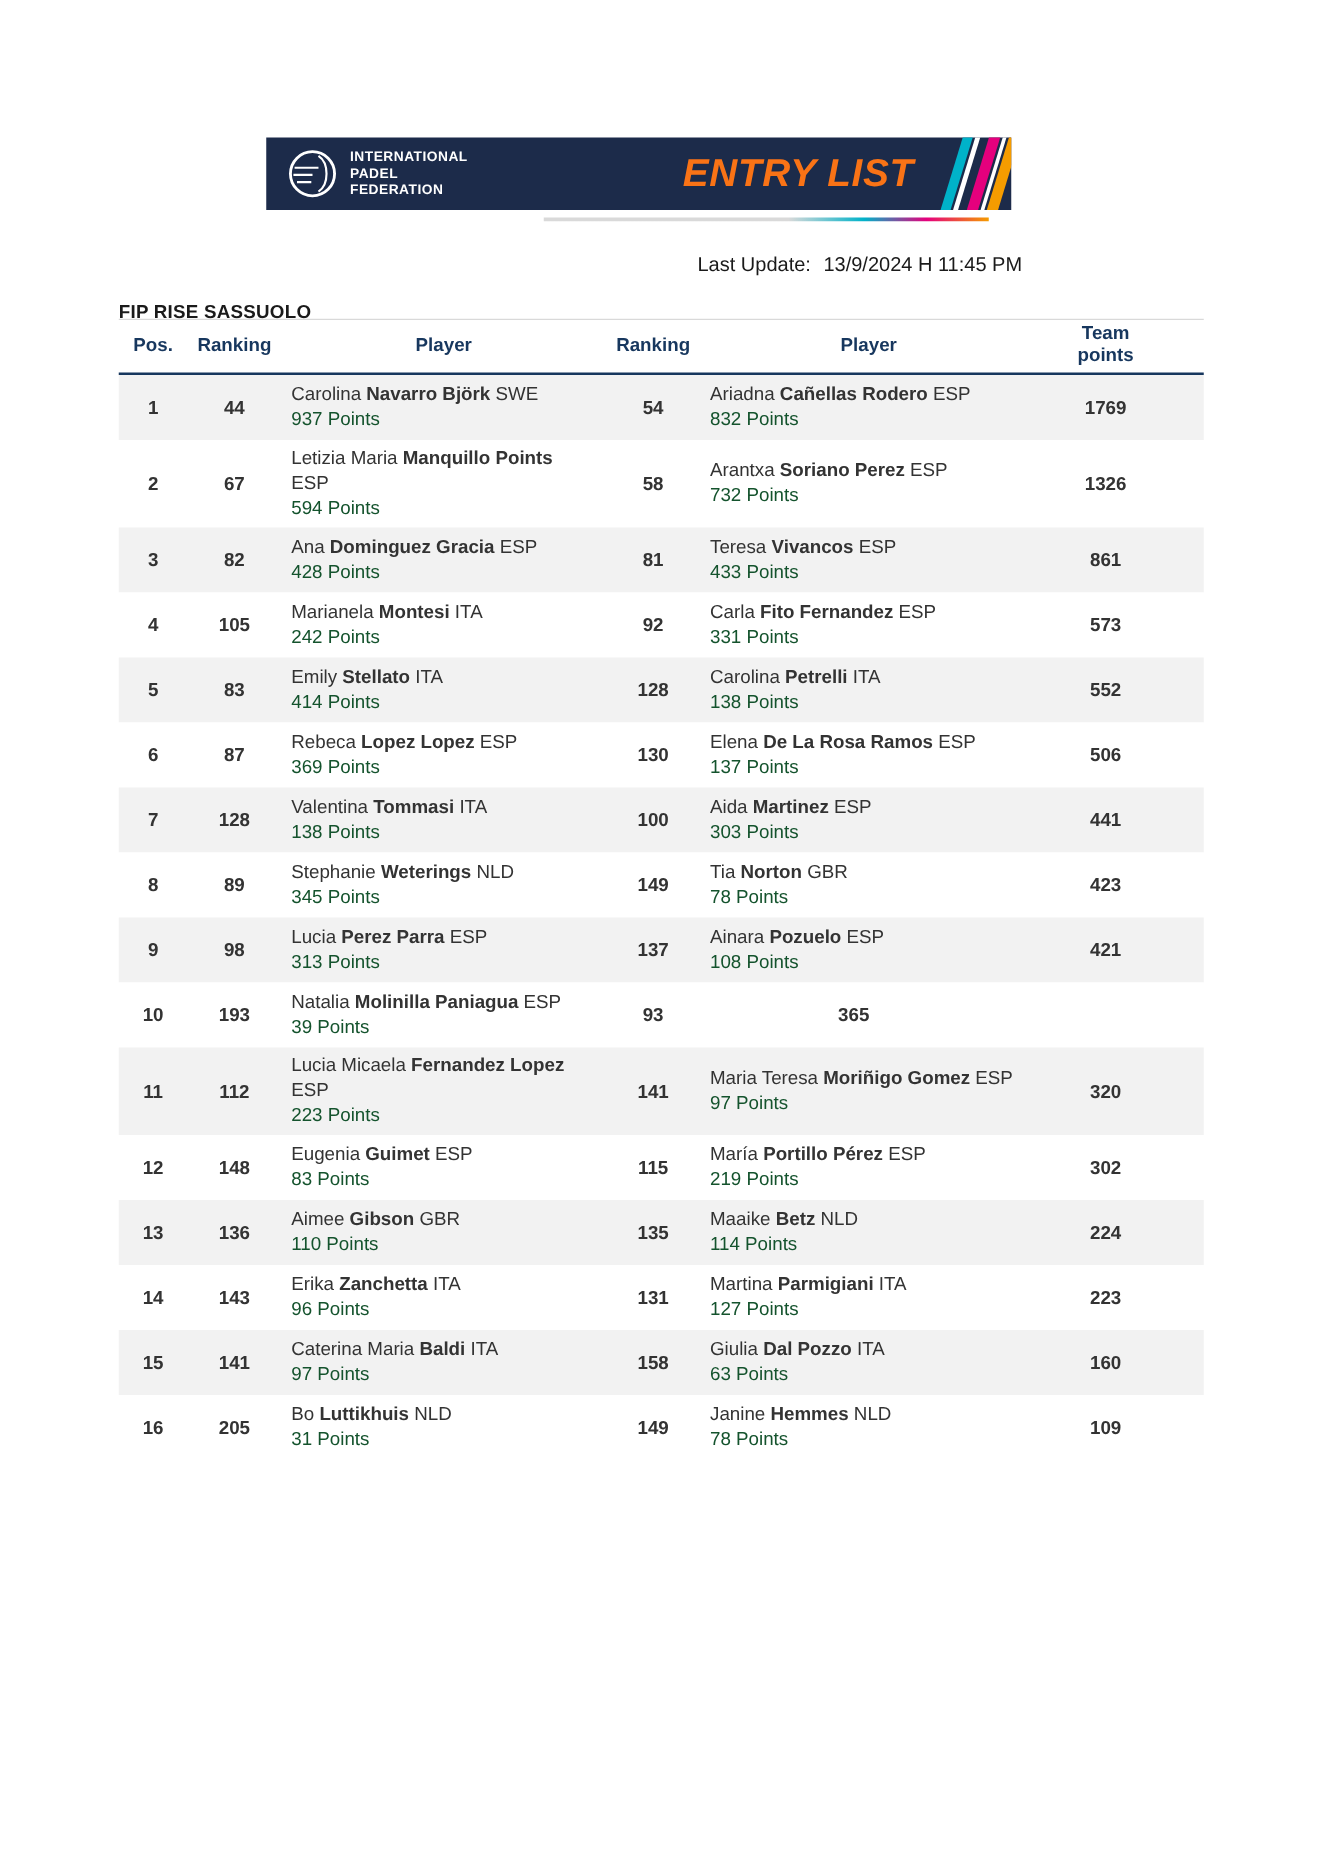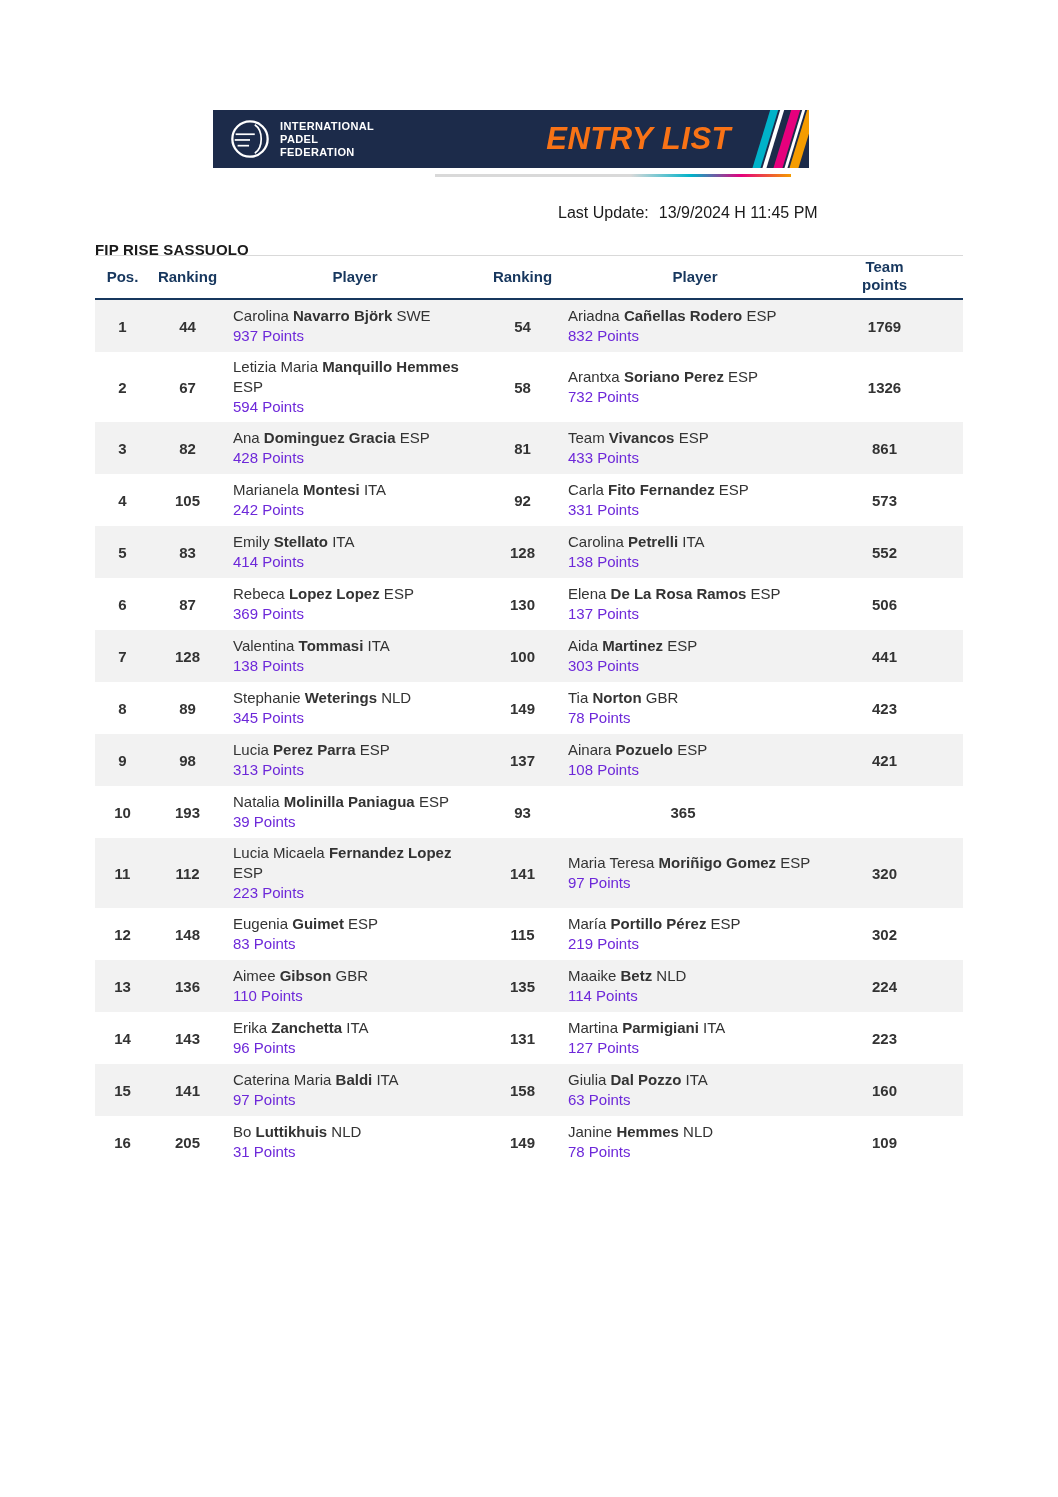--- a/index.html
+++ b/index.html
@@ -67,21 +67,21 @@
   .th.team .wrapbox { display:inline-block; width:52px; text-align:center; }
 
   .trow { align-items:center; min-height:52px; }
   .trow.odd { background:#f2f2f2; }
   .trow.even { background:#ffffff; }
   .cnum { text-align:center; font-weight:bold; color:#333333; }
   .cnum.team { padding-right:24px; }
   .pcell { padding:5px 10px 5px 8px; }
   .pname { line-height:20px; color:#333333; }
   .pname .fam { font-weight:bold; }
-  .ppoints { line-height:20px; margin-top:0; color:#6d28d9; }
+  .ppoints { line-height:20px; margin-top:0; color:#14532d; }
 </style>
 </head>
 <body>
 
 <div class="page">
 
   <div class="banner">
     <div class="banner-navy">
       <div class="logo">
         <span class="logo-circle">
@@ -139,40 +139,40 @@
           <div class="pcell">
             <div class="pname"><span>Ariadna </span><span class="fam">Cañellas Rodero</span><span> ESP</span></div>
             <div class="ppoints">832 Points</div>
           </div>
           <div class="cnum team">1769</div>
         </div>
         <div class="trow grid-cols even">
           <div class="cnum">2</div>
           <div class="cnum">67</div>
           <div class="pcell">
-            <div class="pname"><span>Letizia Maria </span><span class="fam">Manquillo Hemmes</span><span> ESP</span></div>
+            <div class="pname"><span>Letizia Maria </span><span class="fam">Manquillo Points</span><span> ESP</span></div>
             <div class="ppoints">594 Points</div>
           </div>
           <div class="cnum">58</div>
           <div class="pcell">
             <div class="pname"><span>Arantxa </span><span class="fam">Soriano Perez</span><span> ESP</span></div>
             <div class="ppoints">732 Points</div>
           </div>
           <div class="cnum team">1326</div>
         </div>
         <div class="trow grid-cols odd">
           <div class="cnum">3</div>
           <div class="cnum">82</div>
           <div class="pcell">
             <div class="pname"><span>Ana </span><span class="fam">Dominguez Gracia</span><span> ESP</span></div>
             <div class="ppoints">428 Points</div>
           </div>
           <div class="cnum">81</div>
           <div class="pcell">
-            <div class="pname"><span>Team </span><span class="fam">Vivancos</span><span> ESP</span></div>
+            <div class="pname"><span>Teresa </span><span class="fam">Vivancos</span><span> ESP</span></div>
             <div class="ppoints">433 Points</div>
           </div>
           <div class="cnum team">861</div>
         </div>
         <div class="trow grid-cols even">
           <div class="cnum">4</div>
           <div class="cnum">105</div>
           <div class="pcell">
             <div class="pname"><span>Marianela </span><span class="fam">Montesi</span><span> ITA</span></div>
             <div class="ppoints">242 Points</div>

